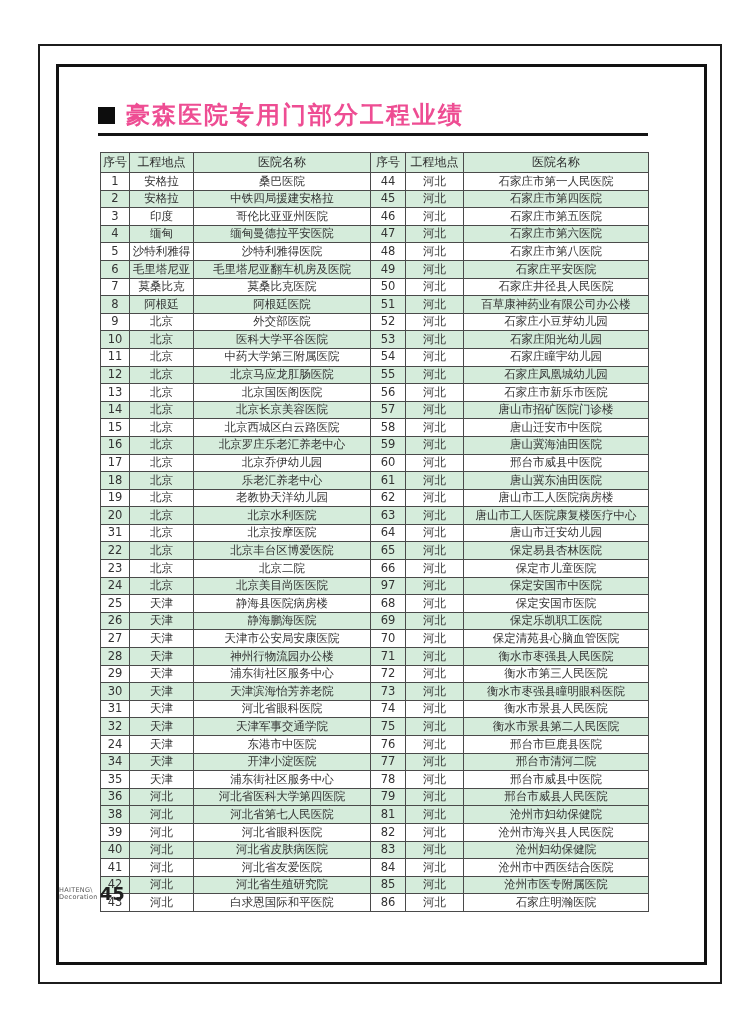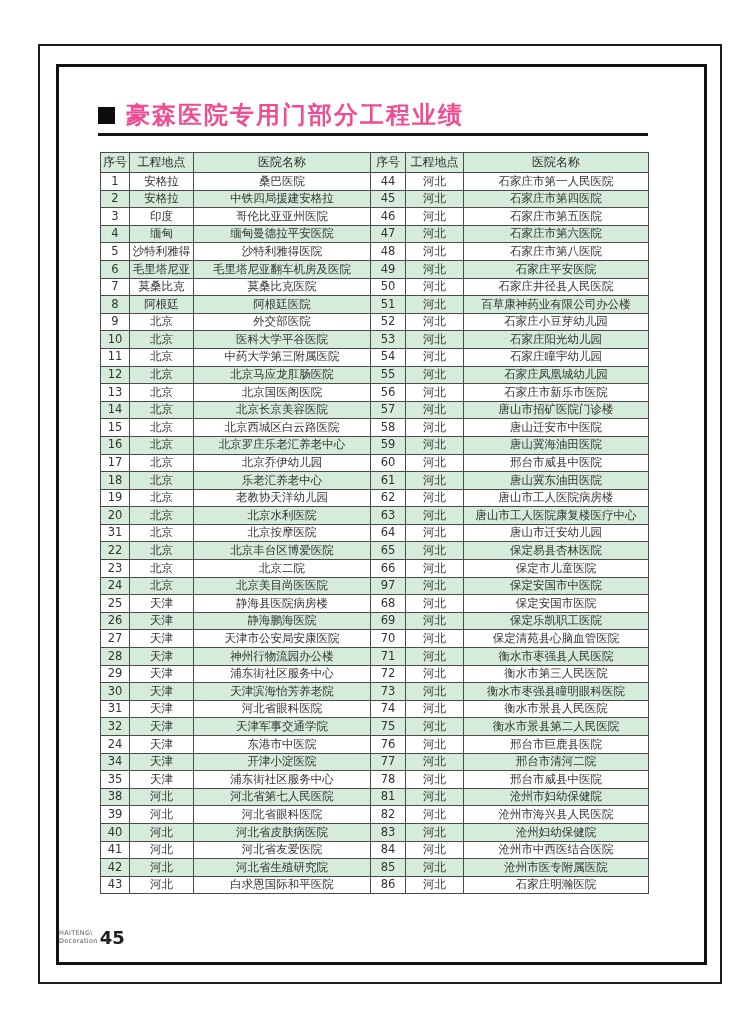--- a/index.html
+++ b/index.html
@@ -39,21 +39,21 @@
   }
   table.projects th{
     height:19px;font-size:12px;font-weight:normal;color:#2d2d2d;
     background:var(--row-green,#d5ecdb);
   }
   table.projects td{
     height:16.6px;font-size:11.5px;color:#333333;line-height:1;
   }
   tr.green td{background:var(--row-green,#d5ecdb);}
   .footer{
-    position:absolute;left:59px;top:930px;display:flex;align-items:center;
+    position:absolute;left:59px;top:886px;display:flex;align-items:flex-end;
   }
   .brand{
     font-size:6.5px;color:#5a5a5a;line-height:1.2;letter-spacing:0.3px;
   }
   .page-num{
     font-size:18px;font-weight:bold;color:#1f1f1f;margin-left:2px;line-height:0.9;
   }
 </style>
 </head>
 <body>
@@ -363,20 +363,28 @@
         </tr>
         <tr>
           <td>35</td>
           <td>天津</td>
           <td>浦东街社区服务中心</td>
           <td>78</td>
           <td>河北</td>
           <td>邢台市威县中医院</td>
         </tr>
         <tr class="green">
+          <td>36</td>
+          <td>河北</td>
+          <td>河北省医科大学第四医院</td>
+          <td>79</td>
+          <td>河北</td>
+          <td>邢台市威县人民医院</td>
+        </tr>
+        <tr class="green">
           <td>38</td>
           <td>河北</td>
           <td>河北省第七人民医院</td>
           <td>81</td>
           <td>河北</td>
           <td>沧州市妇幼保健院</td>
         </tr>
         <tr>
           <td>39</td>
           <td>河北</td>

